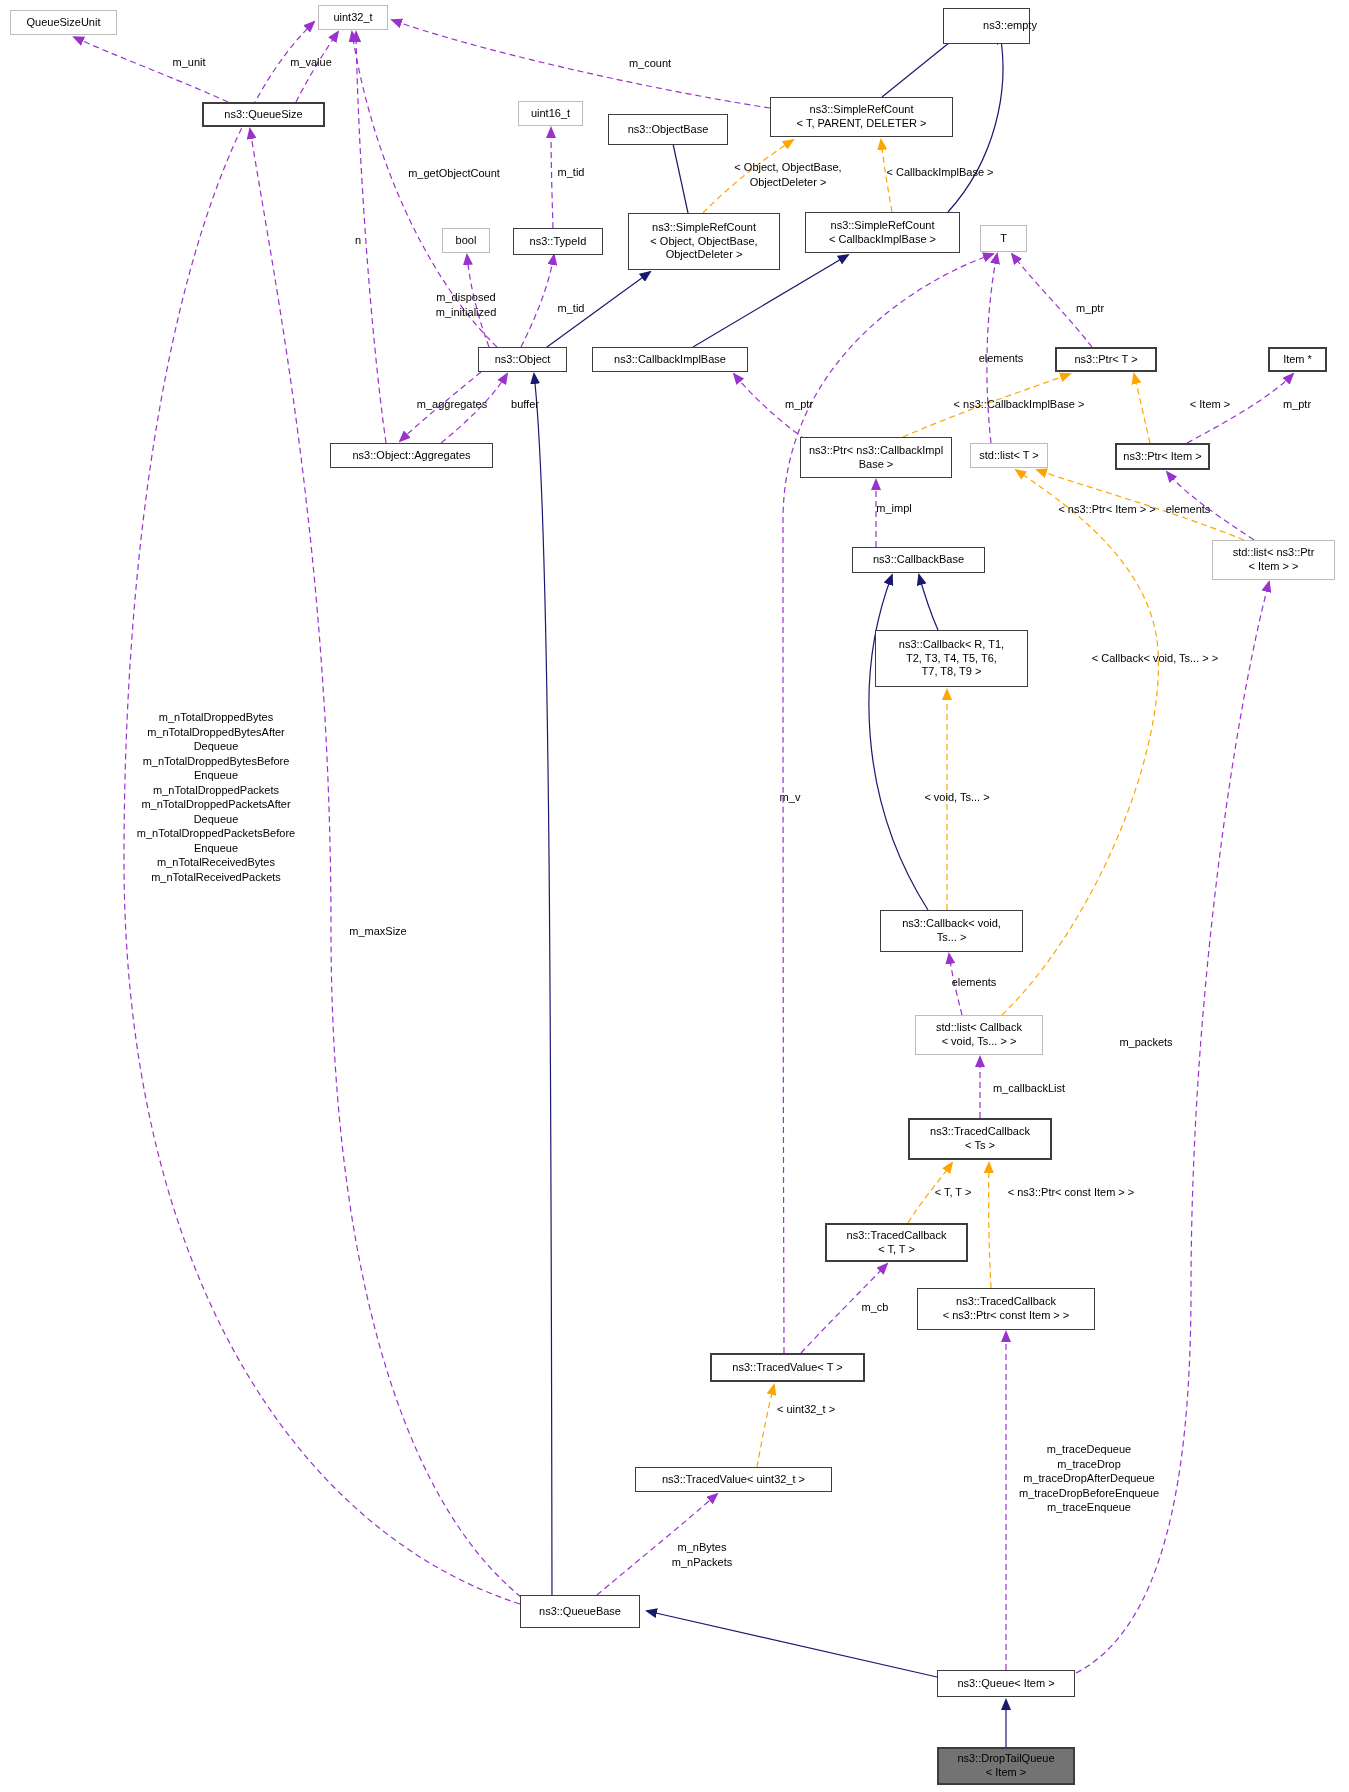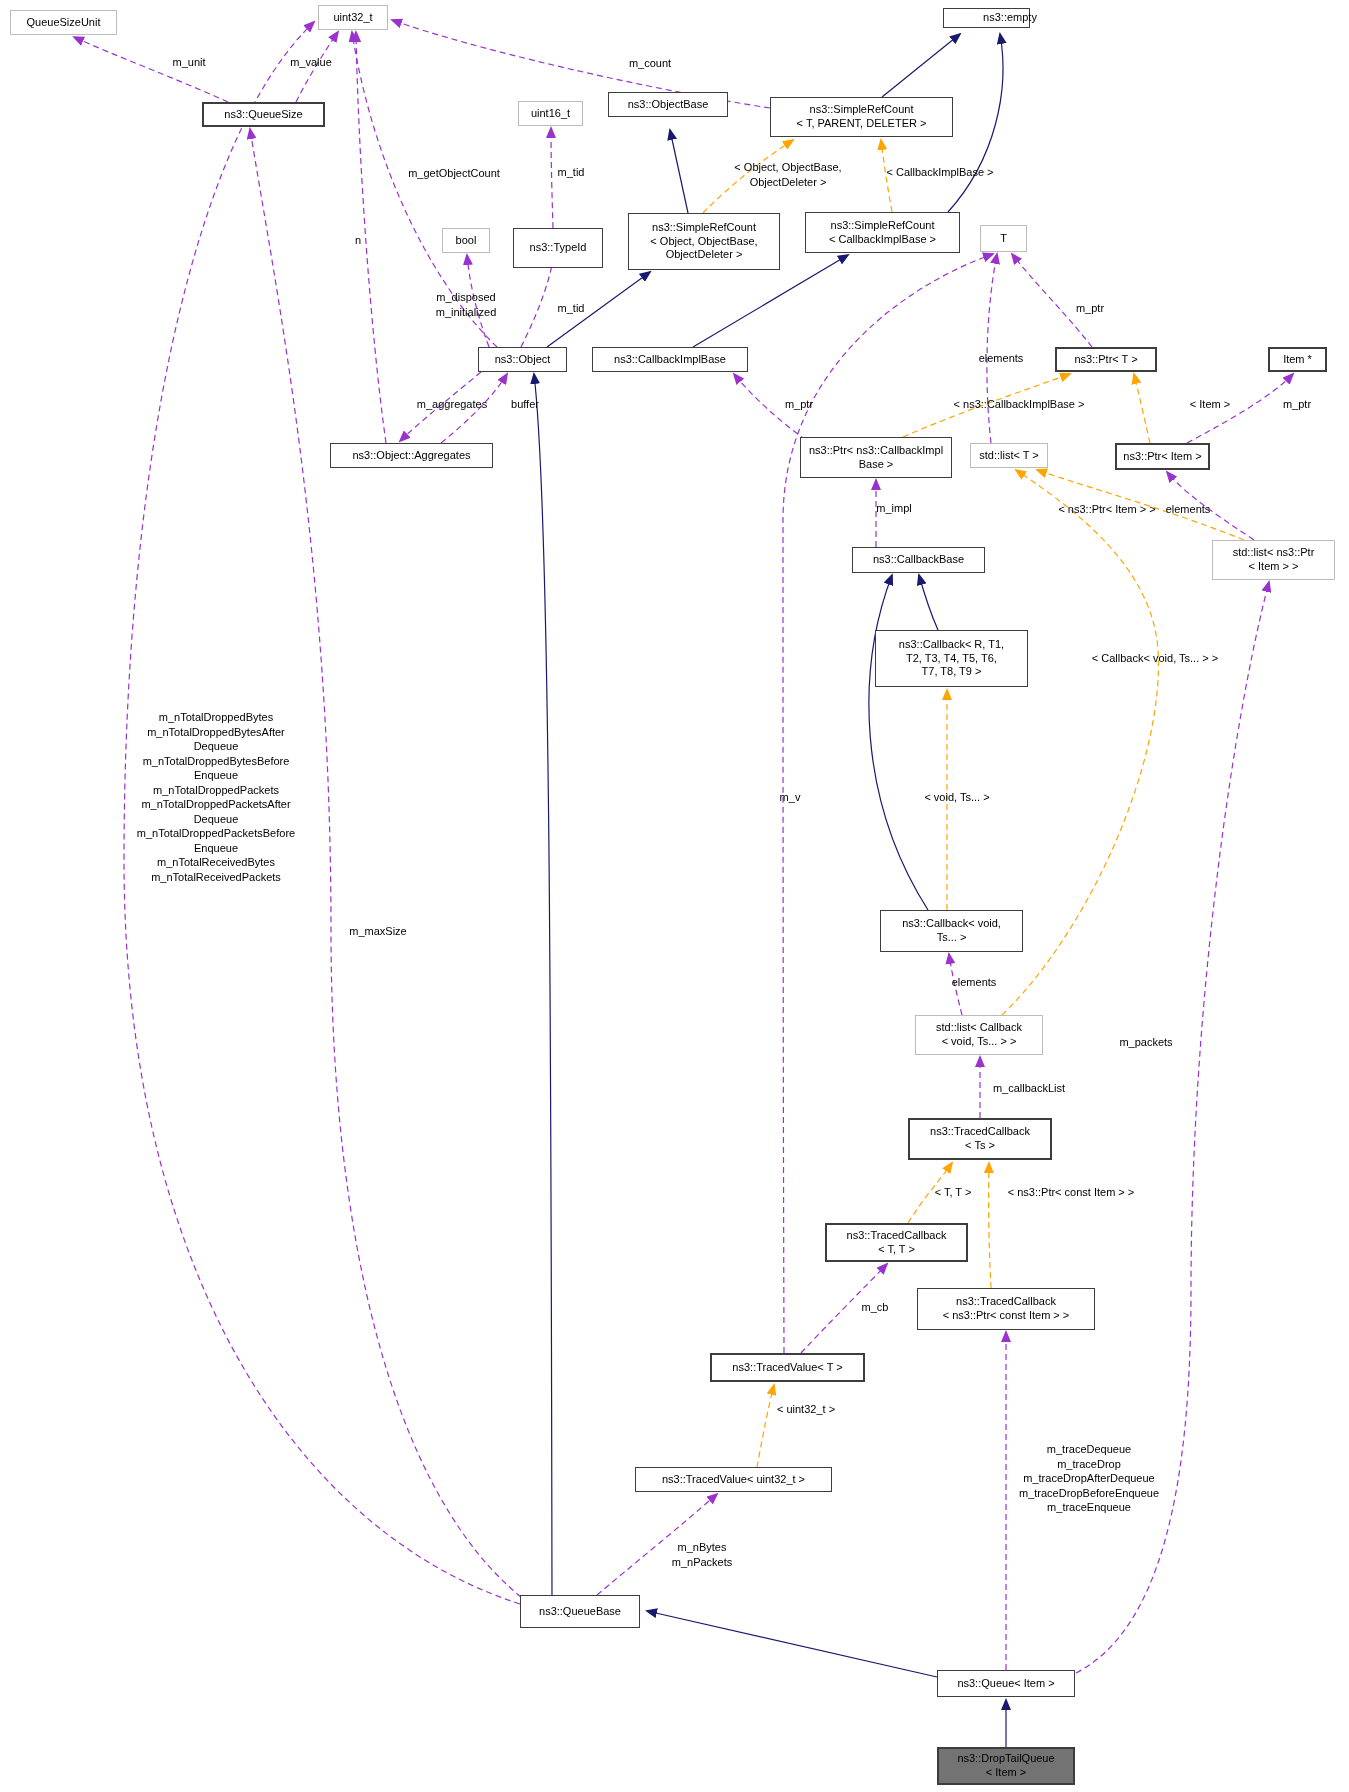--- a/index.html
+++ b/index.html
@@ -134,28 +134,28 @@
       <div class="elabel" style="left: 1089px; top: 1478px;">m_traceDequeue
 m_traceDrop
 m_traceDropAfterDequeue
 m_traceDropBeforeEnqueue
 m_traceEnqueue</div>
       <div class="elabel" style="left: 1146px; top: 1042px;">m_packets</div>
     </div>
   <div id="nodes">
       <div class="node external" style="left: 10px; top: 10px; width: 107px; height: 25px;">QueueSizeUnit</div>
       <div class="node external" style="left: 318px; top: 5px; width: 70px; height: 25px;">uint32_t</div>
-      <div class="node class" style="left: 943px; top: 8px; width: 87px; height: 20px; padding-left: 47px;">ns3::empty</div>
+      <div class="node class" style="left: 943px; top: 8px; width: 87px; height: 36px; padding-left: 47px;">ns3::empty</div>
       <div class="node class bold" style="left: 202px; top: 102px; width: 123px; height: 25px;">ns3::QueueSize</div>
       <div class="node external" style="left: 518px; top: 101px; width: 65px; height: 25px;">uint16_t</div>
-      <div class="node class" style="left: 608px; top: 92px; width: 120px; height: 25px;">ns3::ObjectBase</div>
+      <div class="node class" style="left: 608px; top: 114px; width: 120px; height: 31px;">ns3::ObjectBase</div>
       <div class="node class" style="left: 770px; top: 97px; width: 183px; height: 40px;">ns3::SimpleRefCount
 &lt; T, PARENT, DELETER &gt;</div>
       <div class="node external" style="left: 442px; top: 228px; width: 48px; height: 25px;">bool</div>
-      <div class="node class" style="left: 513px; top: 228px; width: 90px; height: 40px;">ns3::TypeId</div>
+      <div class="node class" style="left: 513px; top: 228px; width: 90px; height: 27px;">ns3::TypeId</div>
       <div class="node class" style="left: 628px; top: 213px; width: 152px; height: 57px;">ns3::SimpleRefCount
 &lt; Object, ObjectBase,
 ObjectDeleter &gt;</div>
       <div class="node class" style="left: 805px; top: 212px; width: 155px; height: 41px;">ns3::SimpleRefCount
 &lt; CallbackImplBase &gt;</div>
       <div class="node external" style="left: 980px; top: 225px; width: 47px; height: 27px;">T</div>
       <div class="node class" style="left: 478px; top: 347px; width: 89px; height: 25px;">ns3::Object</div>
       <div class="node class" style="left: 592px; top: 347px; width: 156px; height: 25px;">ns3::CallbackImplBase</div>
       <div class="node class bold" style="left: 1055px; top: 347px; width: 102px; height: 25px;">ns3::Ptr&lt; T &gt;</div>
       <div class="node class bold" style="left: 1268px; top: 347px; width: 59px; height: 25px;">Item *</div>

